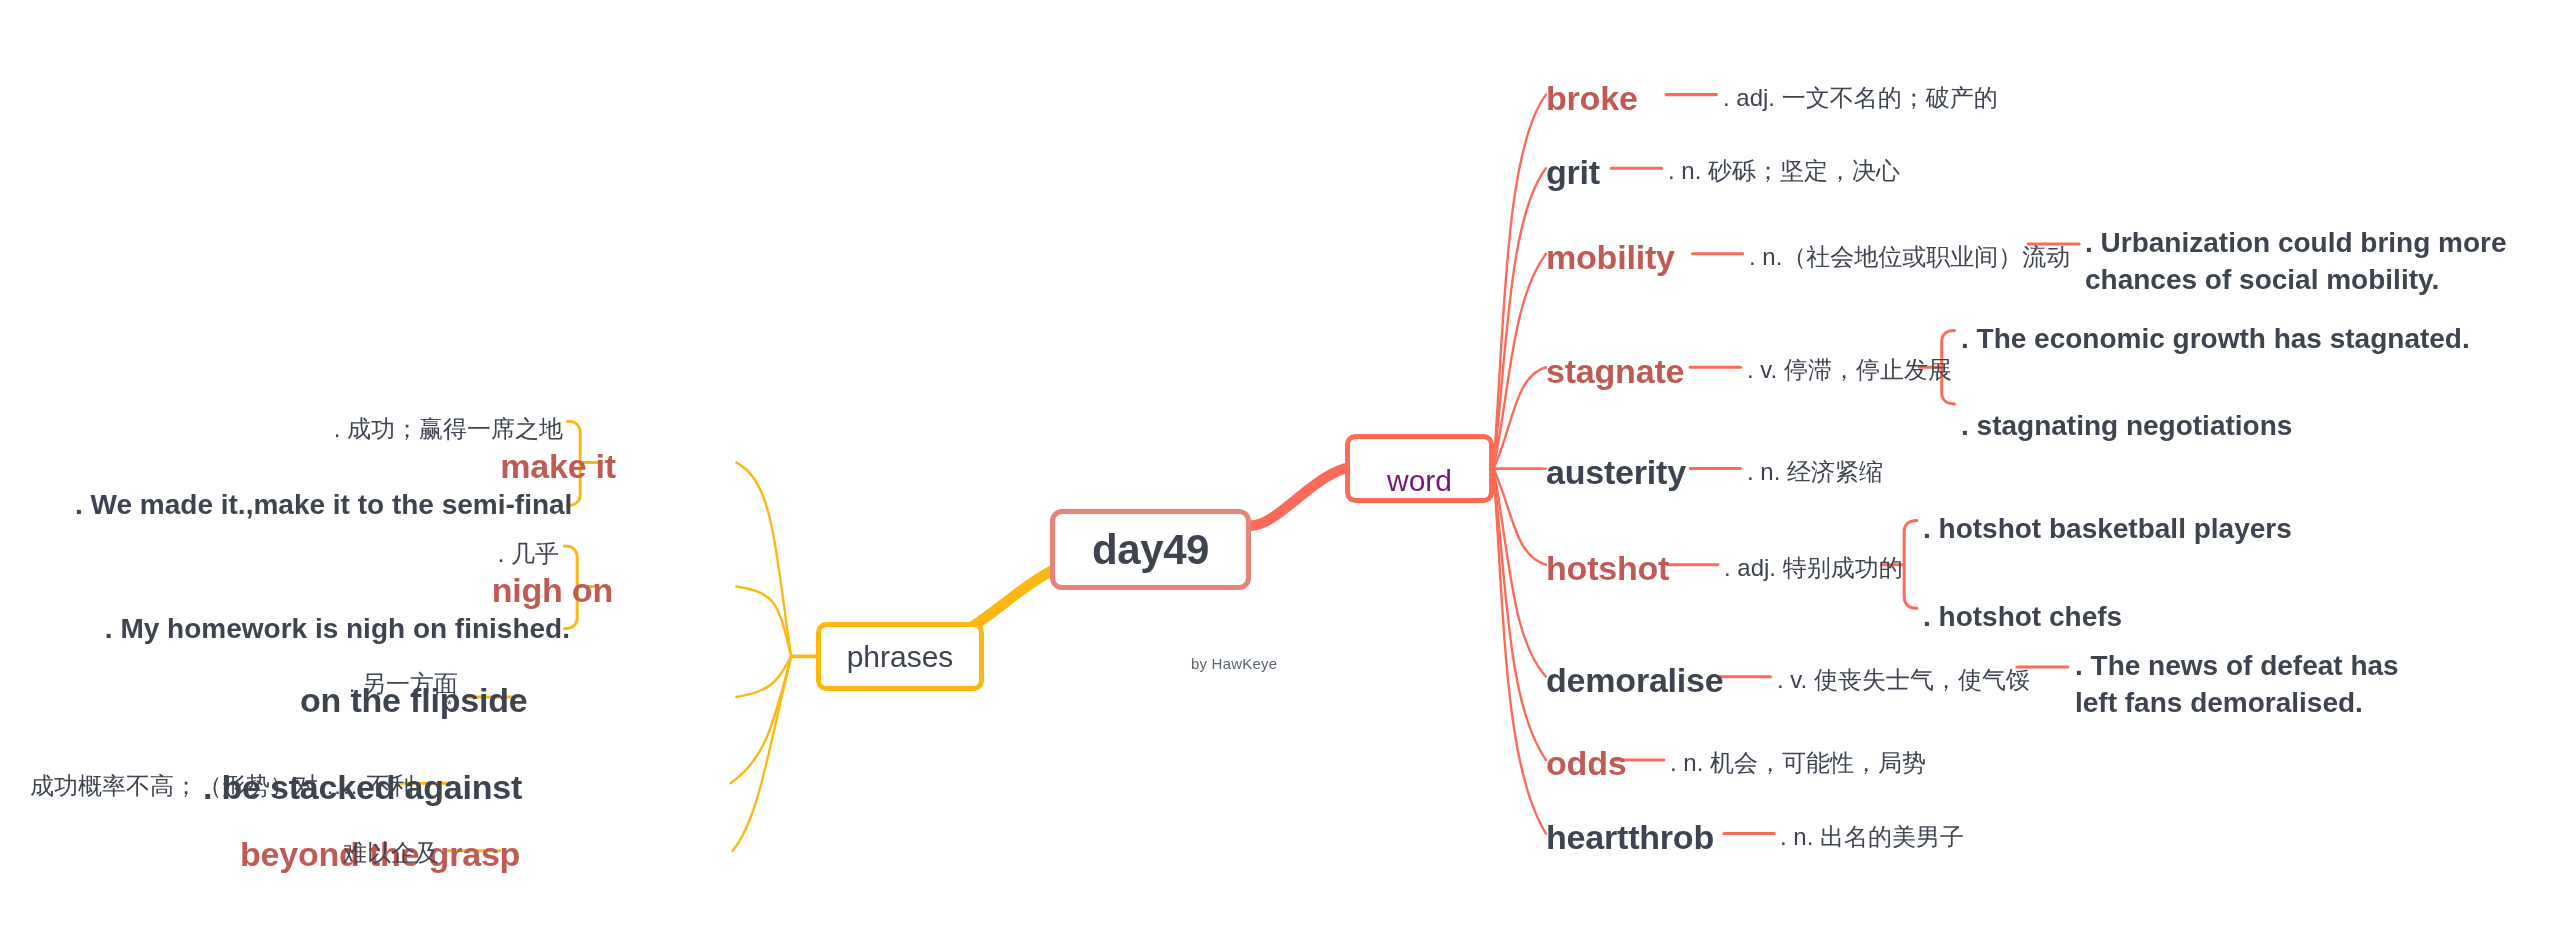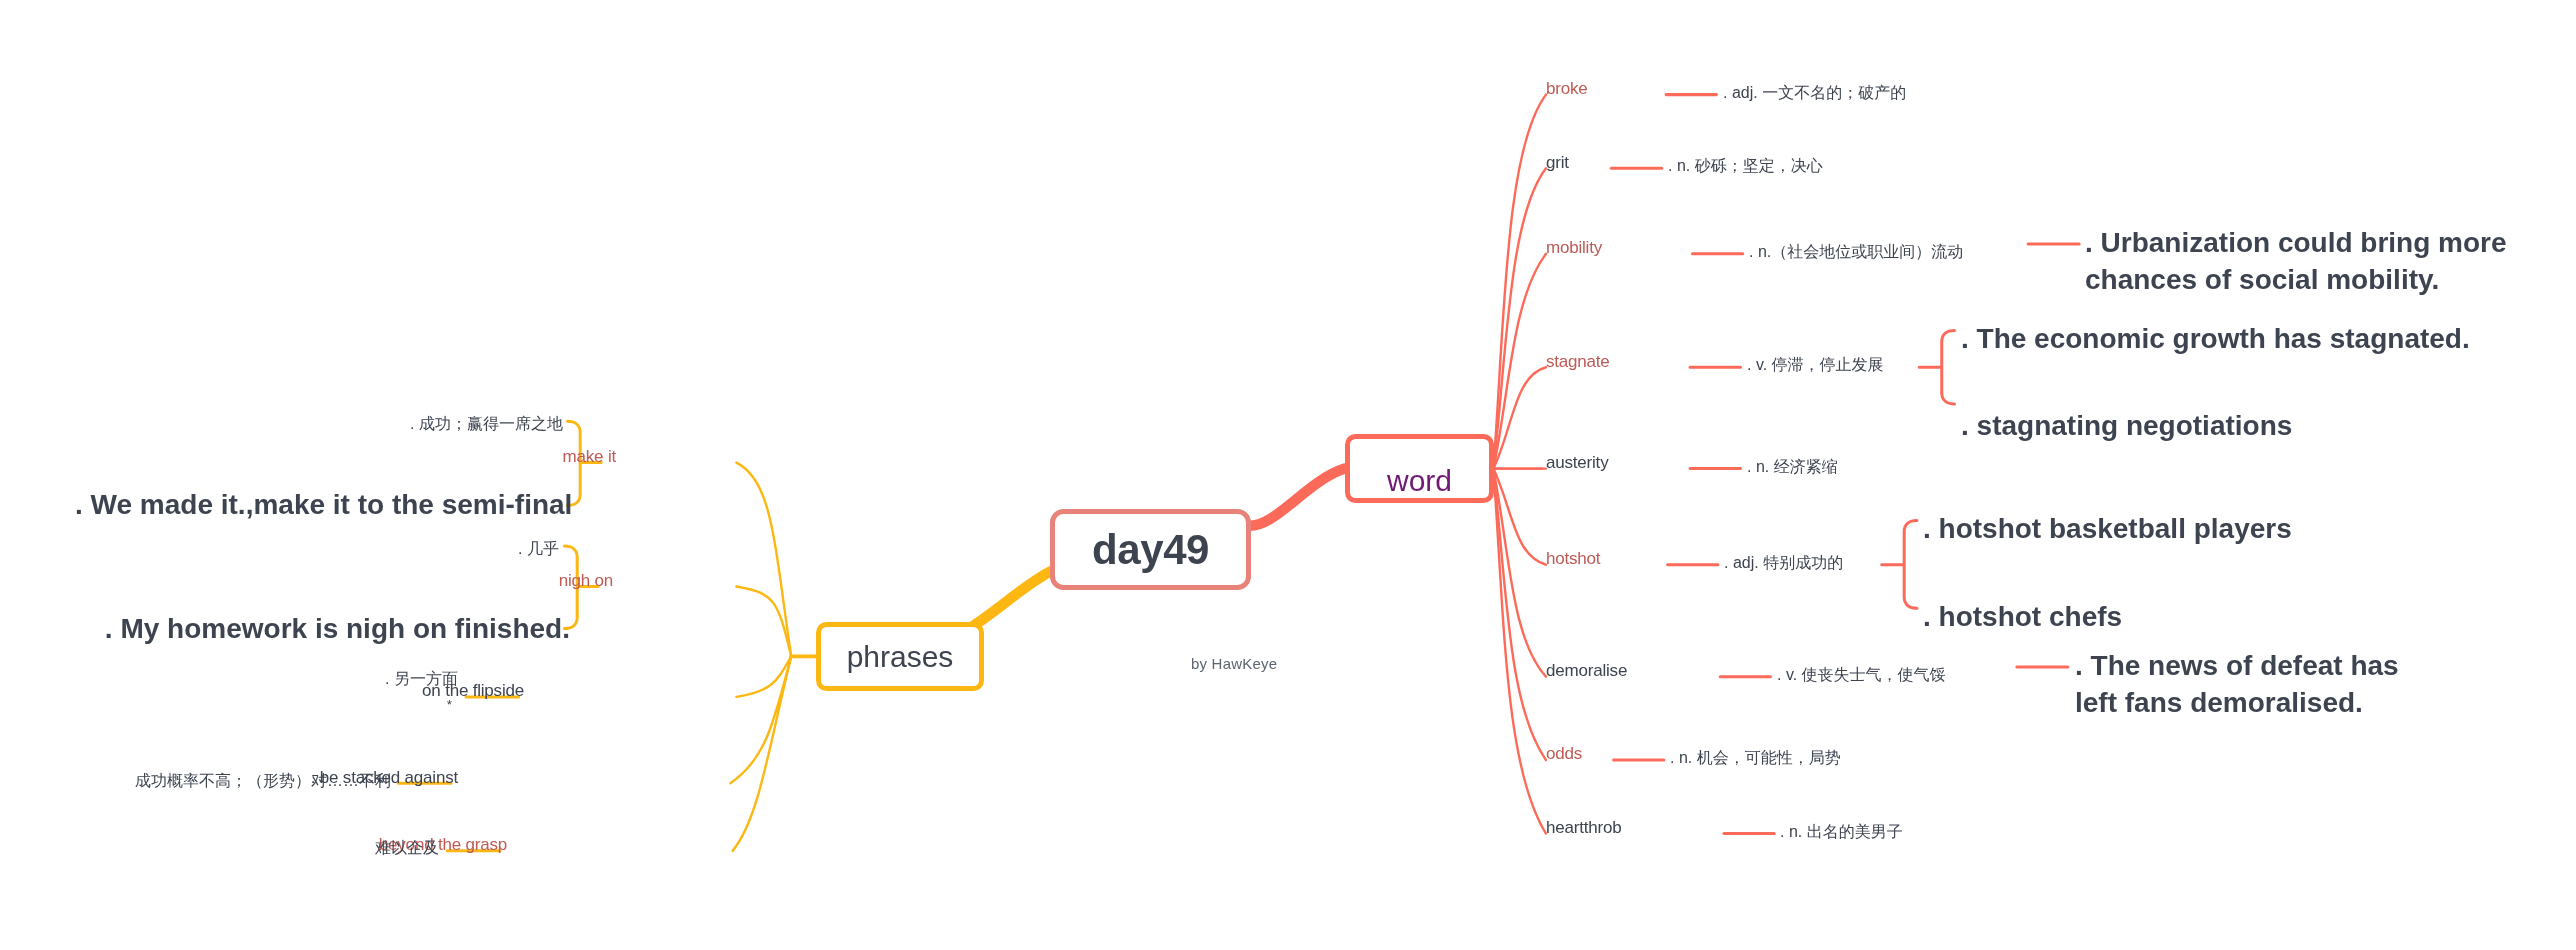--- a/index.html
+++ b/index.html
@@ -29,24 +29,24 @@
   .box-phrases{
     border:5.3px solid #fdb713;
     font-size:30px;font-weight:400;color:#3d4450;
   }
 
   .byline{
     font-size:15px;color:#5c6573;font-weight:400;letter-spacing:0.2px;
   }
 
   
-  .term{font-size:17px;font-weight:normal;letter-spacing:-0.2px;line-height:1.15;}
+  .term{font-size:34px;font-weight:bold;letter-spacing:-0.2px;line-height:1.15;}
   .term.red{color:#bf5a55;}
   .term.slate{color:#3d4450;}
-  .def{font-size:16px;color:#3d4450;font-weight:400;line-height:1.25;}
+  .def{font-size:24px;color:#3d4450;font-weight:400;line-height:1.25;}
   .ex{font-size:28px;color:#3d4450;font-weight:700;line-height:1.32;}
   .tiny{font-size:13.5px;color:#3d4450;}
 
   .right{ text-align:right; }
 </style>
 </head>
 <body>
 
 <div id="stage">
 
@@ -100,21 +100,21 @@
       <path d="M796 781 L 768 781 M768 742 L 768 822 M768 742 C 768 732, 761 727, 751 727 M768 822 C 768 832, 761 837, 751 837" stroke="#fdb713" stroke-width="4"></path>
 
       <path d="M620 928 L 690 928" stroke="#fdb713" stroke-width="4"></path>
 
       <path d="M530 1043 L 600 1043" stroke="#fdb713" stroke-width="4"></path>
 
       <path d="M595 1133 L 665 1133" stroke="#fdb713" stroke-width="4"></path>
     </g>
   </svg>
 
-  <div class="node boxnode box-root" style="left:1050px;top:509px;width:201px;height:81px;">
+  <div class="node boxnode box-root" style="left:1050px;top:509px;width:201px;height:81px;border-radius:12px;">
     <span>day49</span>
   </div>
 
   <div class="node byline" style="left:1191px;top:655px;">
     <span>by HawKeye</span>
   </div>
 
   <div class="node boxnode box-word" style="left:1345px;top:434px;width:149px;height:69px;">
     <span>word</span>
   </div>

